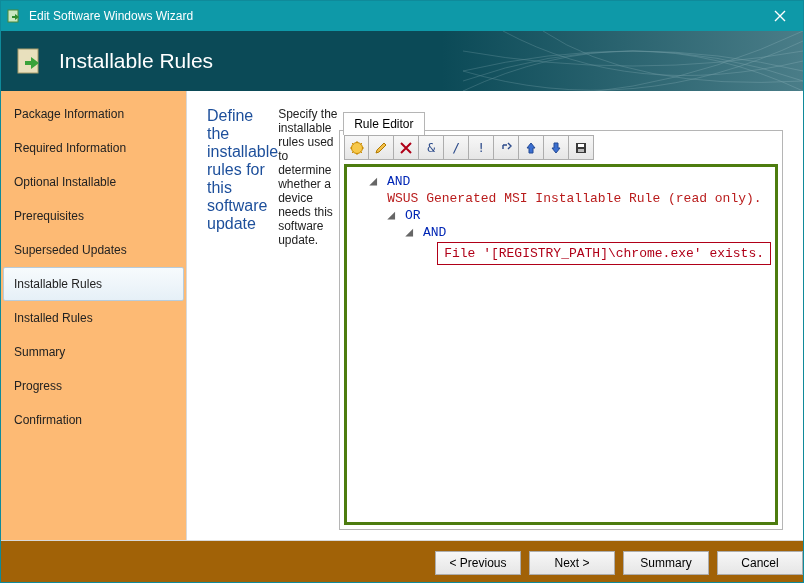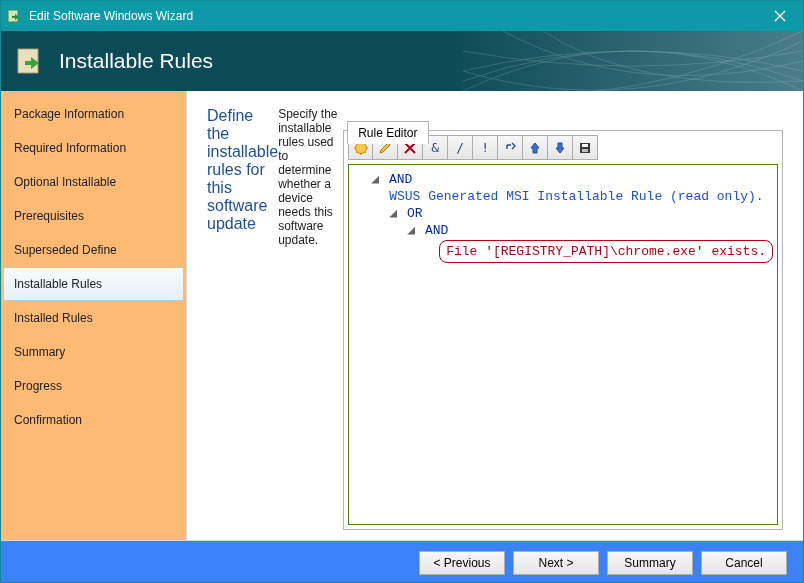--- a/index.html
+++ b/index.html
@@ -105,21 +105,21 @@
     display: flex;
     margin-left: 4px;
   }
   .tab {
     padding: 4px 10px;
     font-size: 12px;
     border: 1px solid #b5b5b5;
     border-bottom: none;
     background: #fff;
     position: relative;
-    top: 14px;
+    top: 5px;
     z-index: 2;
   }
   .tabpanel {
     flex: 1;
     border: 1px solid #b5b5b5;
     background: #fff;
     padding: 4px;
     display: flex;
     flex-direction: column;
   }
@@ -138,61 +138,61 @@
     cursor: pointer;
     margin-right: 0;
     font-family: monospace;
     font-size: 13px;
     color: #2b4a8a;
   }
   .toolbar .btn + .btn { border-left: none; }
   .toolbar .btn svg { width: 14px; height: 14px; }
   .editor {
     flex: 1;
-    border: 1px solid #4d7c0f;
+    border: 3px solid #4d7c0f;
     background: #fff;
     padding: 6px 4px;
     font-family: "Consolas","Courier New",monospace;
     font-size: 13px;
     line-height: 17px;
     overflow: auto;
     position: relative;
   }
   .tree-row { white-space: nowrap; }
   .kw { color: #0026b5; }
-  .ro { color: #1d4ed8; }
+  .ro { color: #b91c1c; }
   .tree-row .toggle {
     display: inline-block;
     width: 10px;
     color: #666;
     font-style: normal;
     cursor: pointer;
   }
   .inset1 { padding-left: 18px; }
   .inset2 { padding-left: 36px; }
   .inset3 { padding-left: 54px; }
   .selected-group {
     display: inline-block;
     border: 1px solid #b00018;
-    border-radius: 8px;
+    border-radius: 0;
     padding: 2px 6px;
     margin-left: 86px;
     margin-top: 1px;
     color: #b00018;
   }
   
   .footer {
     height: 44px;
     border-top: 1px solid #d9d9d9;
     display: flex;
     align-items: center;
     justify-content: flex-end;
-    padding-right: 16px;
+    padding-right: 0;
     gap: 8px;
-    background: #3b82f6;
+    background: #a16207;
   }
   .footer button {
     min-width: 86px;
     height: 24px;
     border: 1px solid #adadad;
     background: linear-gradient(#f7f7f7,#e6e6e6);
     font-size: 12px;
     font-family: inherit;
     cursor: pointer;
     padding: 0 10px;
@@ -237,21 +237,21 @@
   </span>
   <span class="banner-title">Installable Rules</span>
 </div>
 
 <div class="body">
   <div class="sidebar" id="sidebar">
       <div class="item">Package Information</div>
       <div class="item">Required Information</div>
       <div class="item">Optional Installable</div>
       <div class="item">Prerequisites</div>
-      <div class="item">Superseded Define</div>
+      <div class="item">Superseded Updates</div>
       <div class="item active">Installable Rules</div>
       <div class="item">Installed Rules</div>
       <div class="item">Summary</div>
       <div class="item">Progress</div>
       <div class="item">Confirmation</div>
     </div>
 
   <div class="content">
     <h1>Define the installable rules for this software update</h1>
     <div class="subtitle">Specify the installable rules used to determine whether a device needs this software update.</div>

